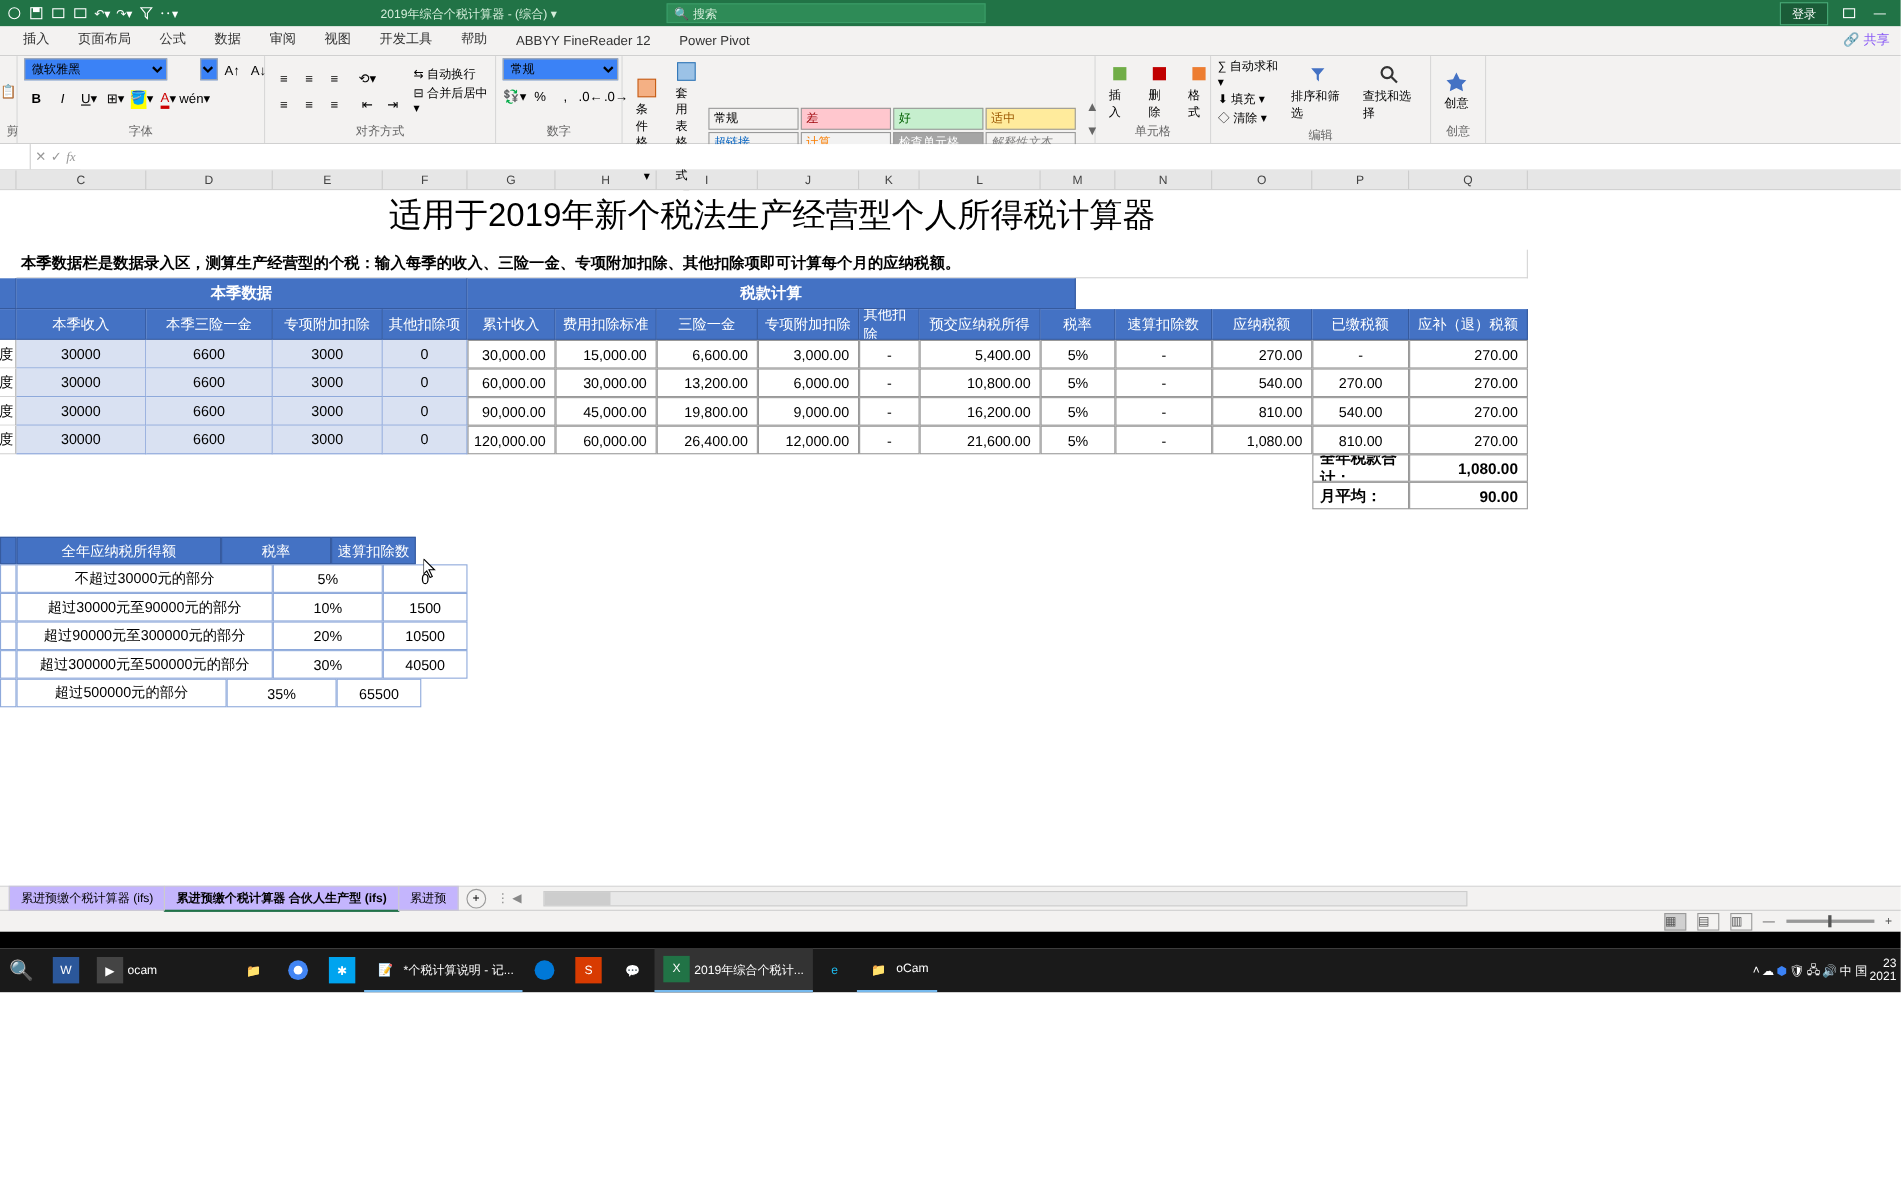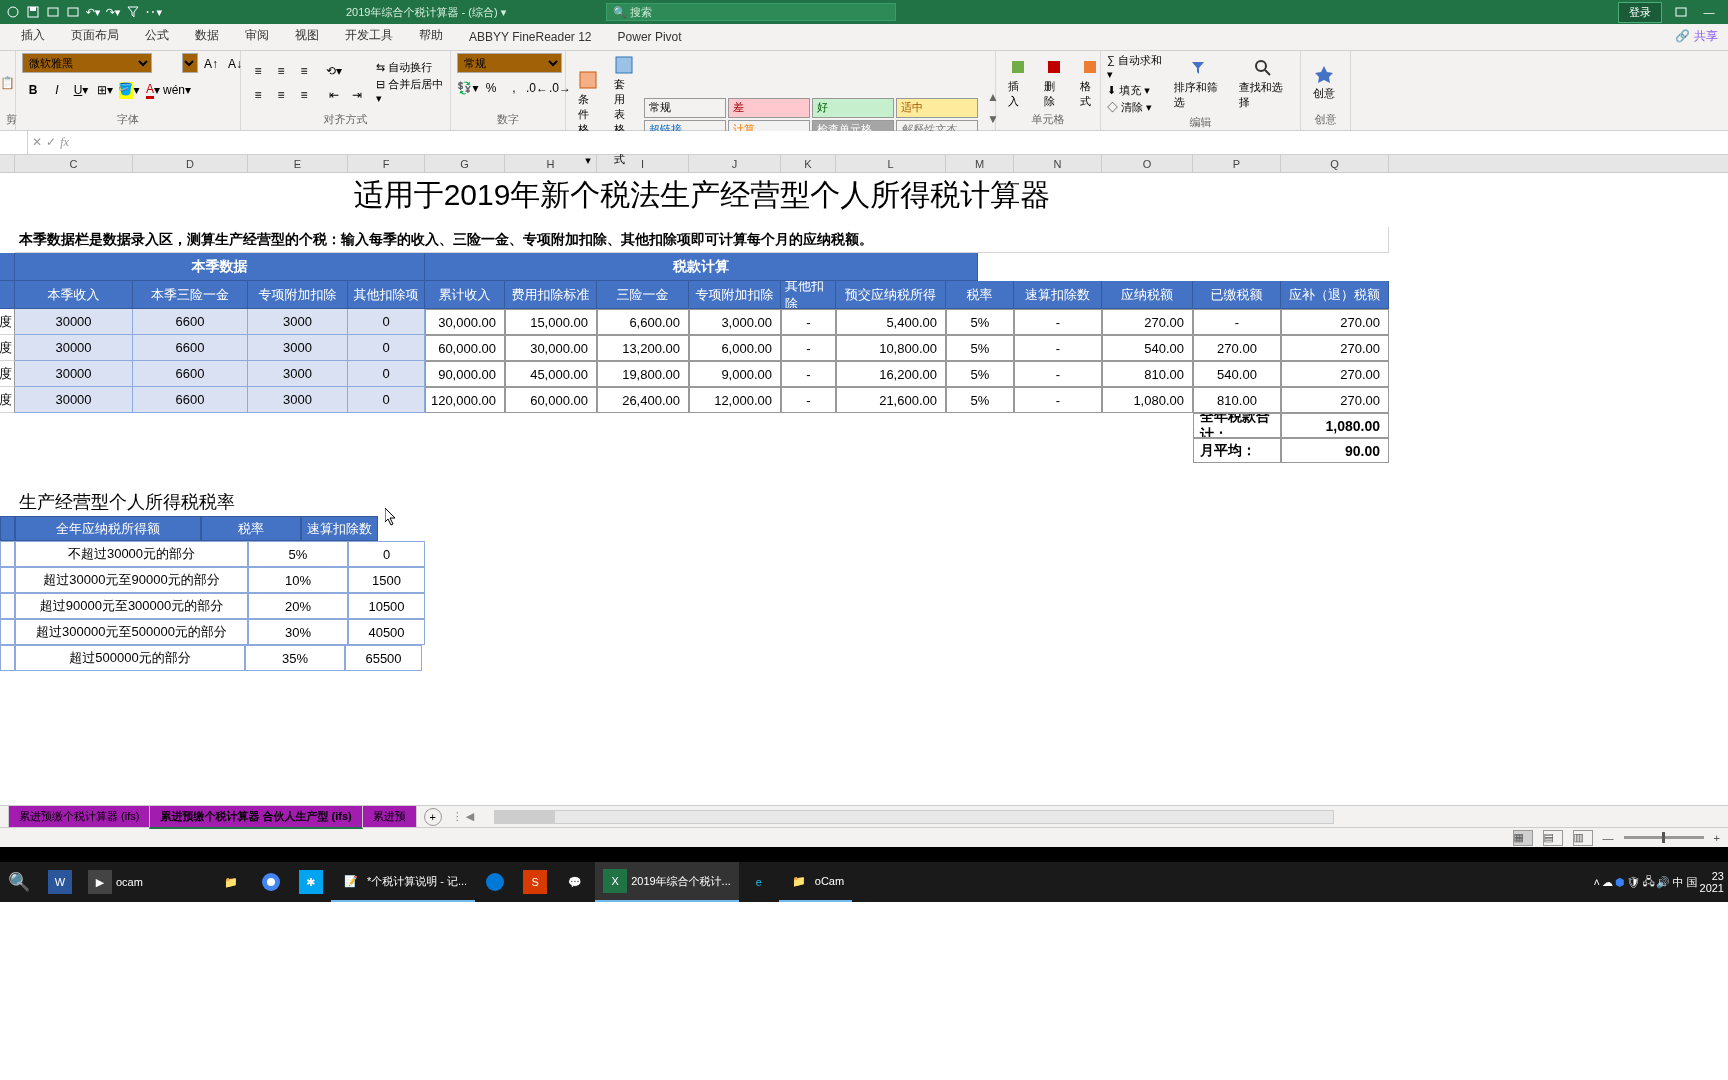--- a/index.html
+++ b/index.html
@@ -26,21 +26,21 @@
 .group-label { text-align: center; font-size: 11px; color: #666; padding-bottom: 1px; }
 .font-group { width: 225px; }
 .align-group { width: 210px; }
 .num-group { width: 115px; }
 .style-group { width: 430px; }
 .cell-group { width: 105px; }
 .edit-group { width: 200px; }
 .idea-group { width: 50px; }
 .clip-group { width: 16px; }
 .btn-sm { width: 22px; height: 22px; display: flex; align-items: center; justify-content: center; border: 1px solid transparent; cursor: pointer; font-size: 12px; }
-.dropdown-sm { border: 1px solid #ababab; background: #a16207; height: 20px; font-size: 11px; padding: 0 2px; }
+.dropdown-sm { border: 1px solid #ababab; background: #3b82f6; height: 20px; font-size: 11px; padding: 0 2px; }
 .style-gallery { display: flex; flex-direction: column; gap: 2px; }
 .style-row { display: flex; gap: 2px; }
 .style-cell { width: 82px; height: 20px; border: 1px solid #999; font-size: 11px; display: flex; align-items: center; padding: 0 4px; }
 .big-btn { display: flex; flex-direction: column; align-items: center; padding: 2px 6px; font-size: 11px; cursor: pointer; gap: 2px; }
 .big-btn .icon-lg { width: 20px; height: 20px; }
 
 
 .formula-bar { height: 24px; display: flex; align-items: center; border-bottom: 1px solid #d0d0d0; background: #fff; }
 .name-box { width: 28px; border-right: 1px solid #d0d0d0; height: 100%; }
 .fb-btns { display: flex; padding: 0 4px; gap: 4px; color: #999; }
@@ -73,21 +73,21 @@
 .blank-row { height: 25px; }
 
 
 .w-rowhdr { width: 15px; }
 .w-C { width: 118px; } .w-D { width: 115px; } .w-E { width: 100px; } .w-F { width: 77px; }
 .w-G { width: 80px; } .w-H { width: 92px; } .w-I { width: 92px; } .w-J { width: 92px; } .w-K { width: 55px; }
 .w-L { width: 110px; } .w-M { width: 68px; } .w-N { width: 88px; } .w-O { width: 91px; } .w-P { width: 88px; } .w-Q { width: 108px; }
 
 
 .sheet-tabs { height: 22px; background: #f3f2f1; border-top: 1px solid #ccc; display: flex; align-items: center; padding-left: 8px; font-size: 11px; }
-.stab { padding: 3px 10px; border: 1px solid #ccc; background: #a21caf; margin-right: -1px; cursor: pointer; }
+.stab { padding: 3px 10px; border: 1px solid #ccc; background: #c4b5fd; margin-right: -1px; cursor: pointer; }
 .stab.active { border-bottom: 2px solid #217346; font-weight: bold; }
 .add-sheet { width: 18px; height: 18px; border: 1px solid #999; border-radius: 50%; display: flex; align-items: center; justify-content: center; margin-left: 8px; cursor: pointer; }
 .hscroll { margin-left: 20px; flex: 1; height: 14px; background: #e8e8e8; border: 1px solid #ccc; position: relative; max-width: 840px; }
 .hscroll-thumb { position: absolute; left: 0; width: 60px; height: 100%; background: #cdcdcd; }
 
 
 .status-bar { height: 20px; background: #f3f2f1; border-top: 1px solid #ccc; display: flex; align-items: center; justify-content: flex-end; padding: 0 8px; gap: 10px; font-size: 11px; color: #555; }
 .view-btn { width: 20px; height: 16px; border: 1px solid #999; cursor: pointer; }
 .zoom-slider { width: 80px; height: 3px; background: #999; position: relative; }
 
@@ -493,24 +493,20 @@
       <div class="cell w-rowhdr" style="border:none;"></div>
       <div class="cell" style="width:1178px;border:none;"></div>
       <div class="cell summary-lbl w-P">月平均：</div>
       <div class="cell summary-val w-Q">90.00</div>
     </div>
 
     <div class="row blank-row">
         <div class="cell w-rowhdr" style="border:none;"></div>
       </div>
 
-    <div class="row" style="height:28px;">
-      <div class="cell w-rowhdr" style="border:none;"></div>
-      <div class="cell rate-title" style="width:410px;border:none;">生产经营型个人所得税税率</div>
-    </div>
 
     <div class="row" style="height:25px;">
       <div class="cell w-rowhdr rate-hdr"></div>
       <div class="cell rate-hdr" style="width:186px;font-family:Liberation Mono, monospace;">全年应纳税所得额</div>
       <div class="cell rate-hdr w-E">税率</div>
       <div class="cell rate-hdr w-F">速算扣除数</div>
     </div>
     <div id="rate-rows">
         <div class="row" style="height: 26px;">
     <div class="cell w-rowhdr rate-cell"></div>
@@ -531,21 +527,21 @@
     <div class="cell rate-cell w-F">10500</div>
         </div>
         <div class="row" style="height: 26px;">
     <div class="cell w-rowhdr rate-cell"></div>
     <div class="cell rate-cell" style="width:233px;">超过300000元至500000元的部分</div>
     <div class="cell rate-cell w-E">30%</div>
     <div class="cell rate-cell w-F">40500</div>
         </div>
         <div class="row" style="height: 26px;">
     <div class="cell w-rowhdr rate-cell"></div>
-    <div class="cell rate-cell" style="width:230px;">超过500000元的部分</div>
+    <div class="cell rate-cell" style="width:191px;">超过500000元的部分</div>
     <div class="cell rate-cell w-E">35%</div>
     <div class="cell rate-cell w-F">65500</div>
         </div>
       </div>
 
     <div class="row blank-row"></div>
     <div class="row blank-row"></div>
     <div class="row blank-row"></div>
     <div class="row blank-row"></div>
   </div>

